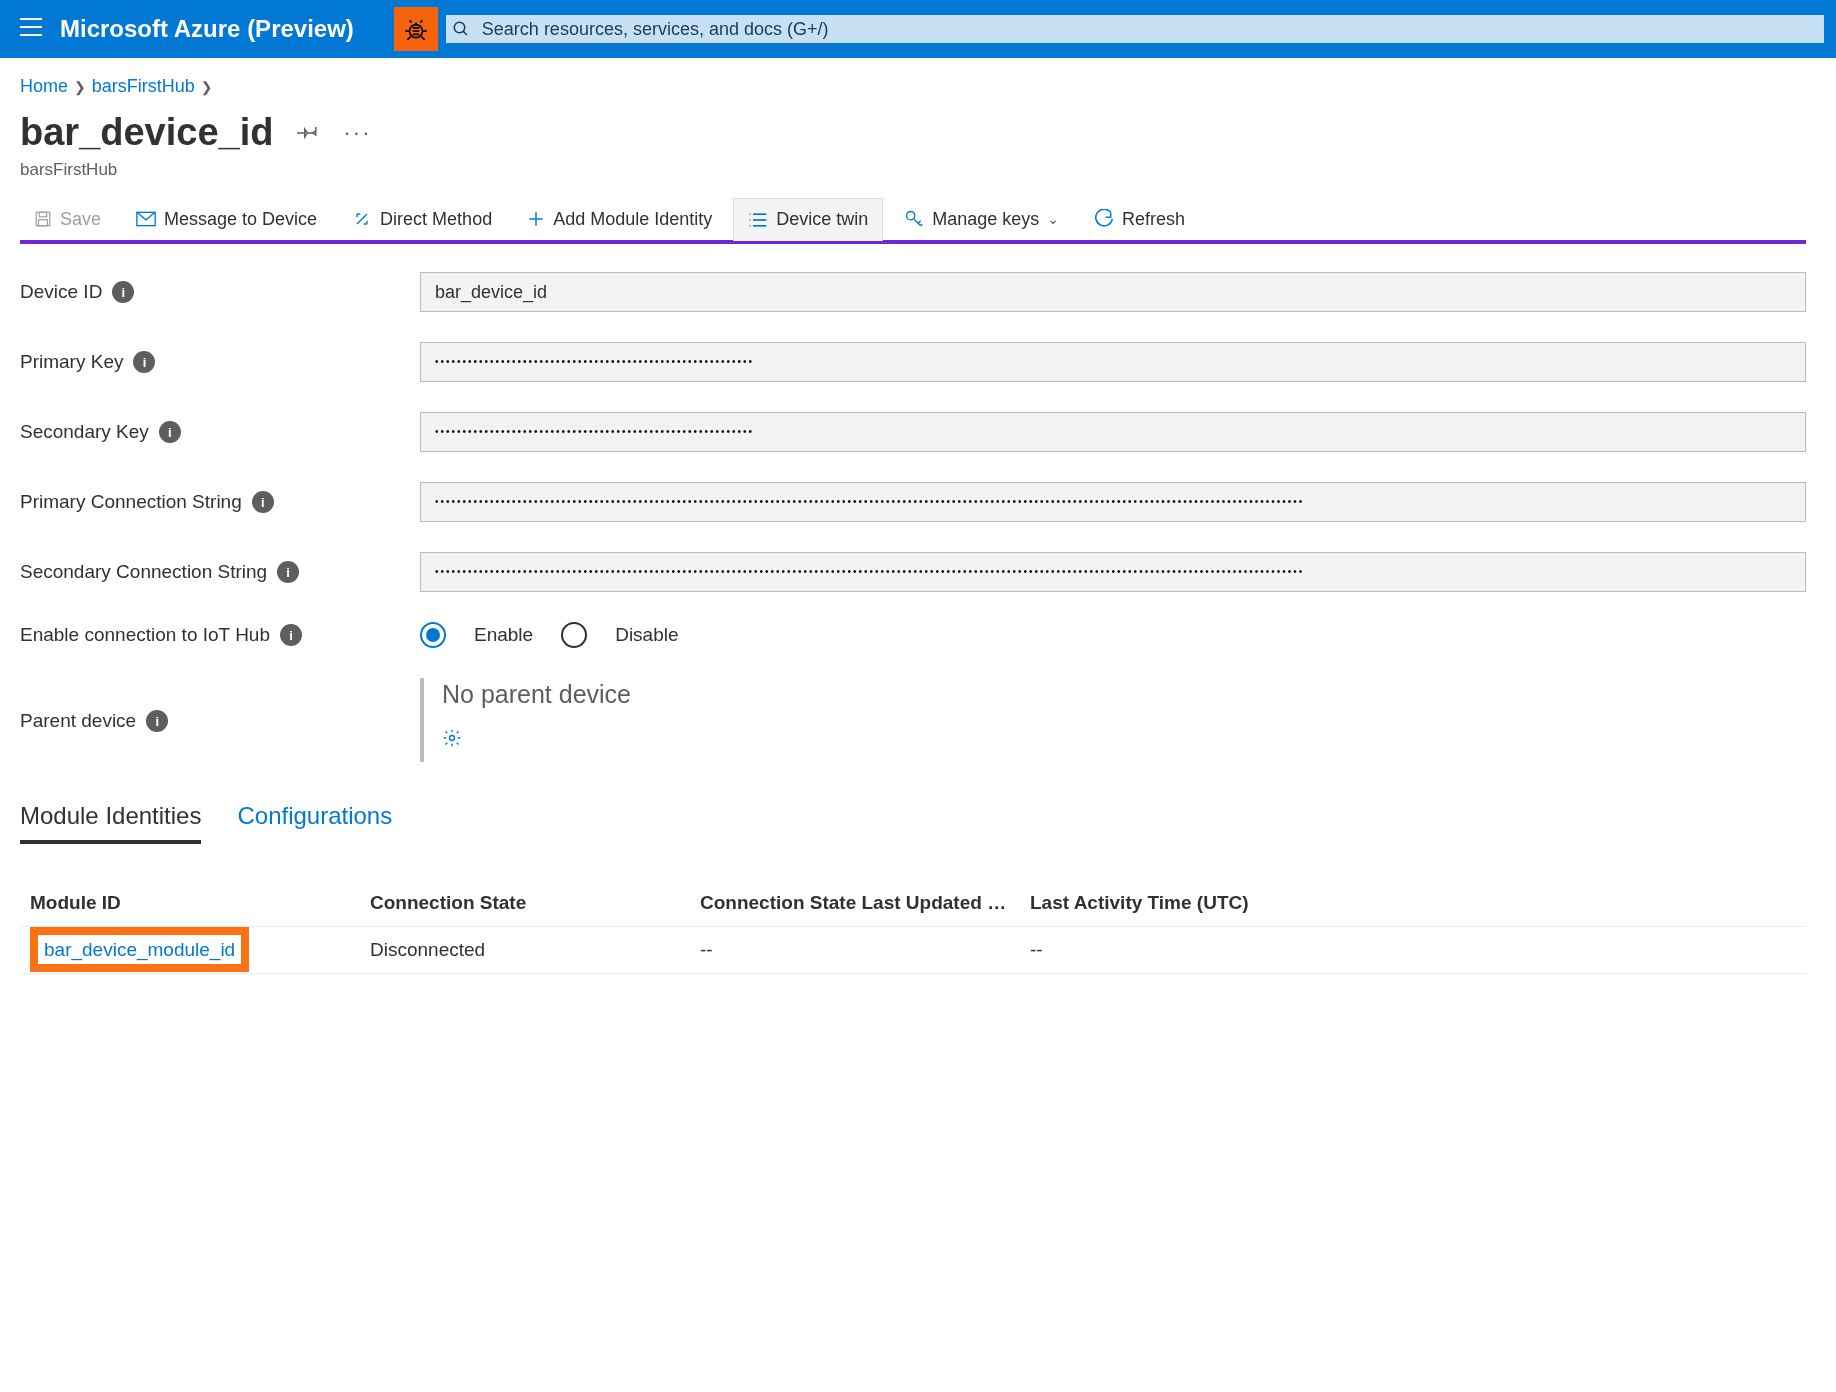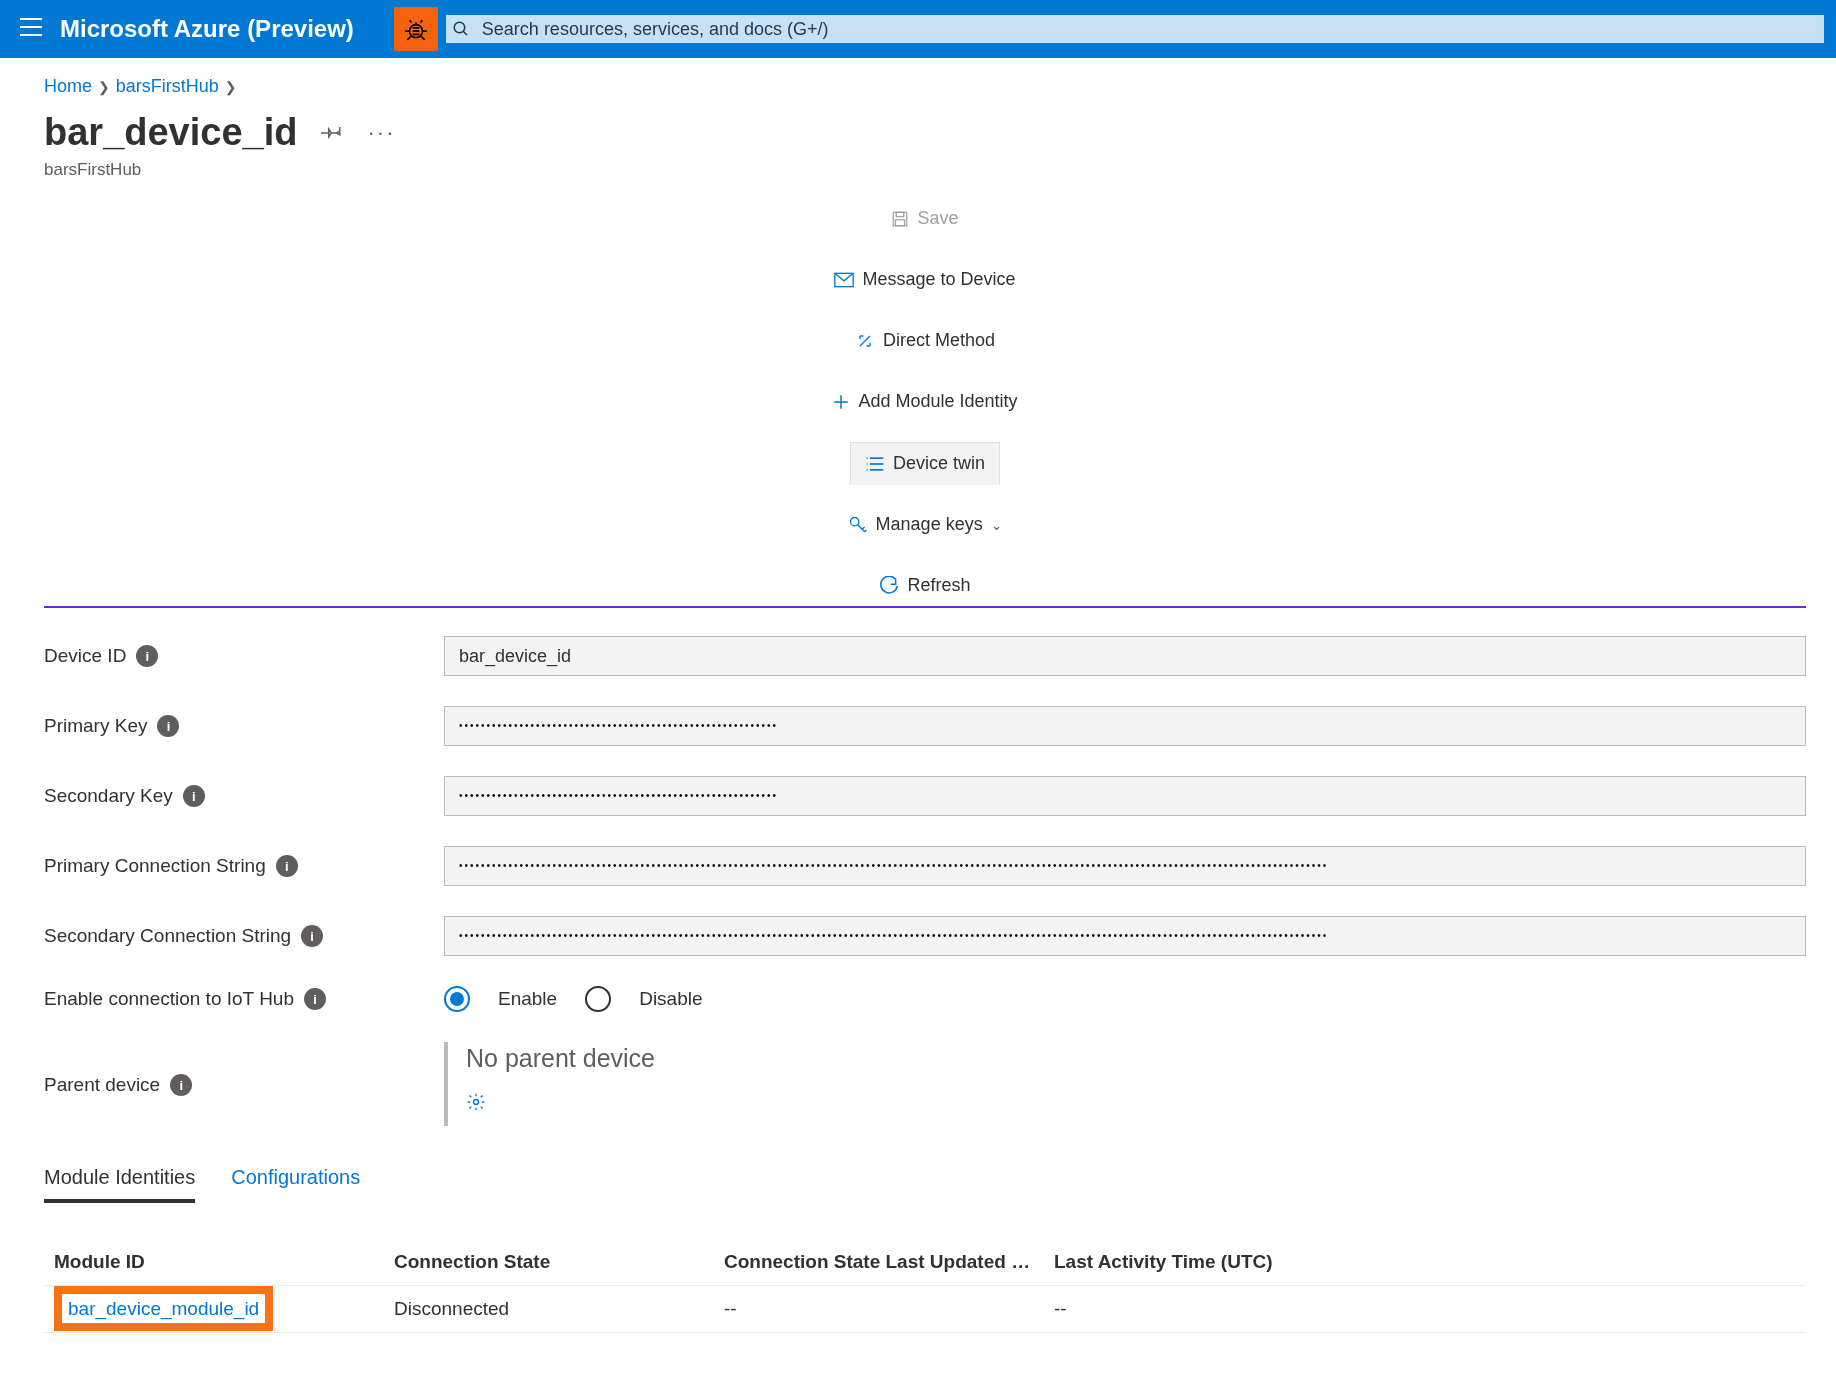--- a/index.html
+++ b/index.html
@@ -8,29 +8,29 @@
     
     .topbar { background: #0078d4; height: 58px; display: flex; align-items: center; padding: 0 12px; }
     .hamburger { color: #fff; margin: 0 18px 0 8px; cursor: pointer; }
     .brand { color: #fff; font-size: 24px; font-weight: 600; white-space: nowrap; margin-right: 40px; }
     .bug-badge { background: #f7630c; width: 44px; height: 44px; display: flex; align-items: center; justify-content: center; margin-right: 8px; }
     .searchbar { flex: 1; background: #c7e0f4; height: 28px; display: flex; align-items: center; padding: 0 6px; }
     .searchbar input { flex: 1; border: 0; background: transparent; outline: 0; font-size: 18px; color: #1b3a57; }
     .searchbar input::placeholder { color: #1b3a57; }
 
     
-    .content { padding: 18px 30px 0 44px; }
+    .content { padding: 18px 30px 0 20px; }
     .breadcrumb { font-size: 18px; display: flex; align-items: center; gap: 6px; color: #0078d4; }
     .breadcrumb .chev { color: #605e5c; font-size: 14px; }
     .titlebar { display: flex; align-items: center; gap: 24px; margin-top: 14px; }
     .page-title { font-size: 38px; font-weight: 600; color: #323130; }
     .subtitle { font-size: 17px; color: #605e5c; margin-top: 6px; }
 
     
-    .toolbar { display: flex; align-items: center; gap: 20px; margin-top: 18px; border-bottom: 2px solid #6d28d9; padding-bottom: 0; flex-direction: column; }
+    .toolbar { display: flex; align-items: center; gap: 7px; margin-top: 18px; border-bottom: 4px solid #6d28d9; padding-bottom: 0; }
     .tb-item { display: flex; align-items: center; gap: 8px; padding: 10px 14px; font-size: 18px; color: #323130; cursor: pointer; white-space: nowrap; }
     .tb-item.disabled { color: #a19f9d; cursor: default; }
     .tb-item.active { background:#f3f3f3; border:1px solid #e1dfdd; border-bottom:1px solid #f3f3f3; margin-bottom:-1px; }
     .tb-ico { color: #0078d4; display:inline-flex; align-items:center; }
     .tb-item.disabled .tb-ico { color:#a19f9d; }
 
     
     .form { margin-top: 28px; }
     .row { display: flex; align-items: center; margin-bottom: 30px; }
     .row .label { width: 400px; font-size: 19px; display: flex; align-items: center; gap: 10px; }
@@ -39,21 +39,21 @@
     .row input.masked { flex: 1; height: 40px; padding: 0 14px; background: #f3f3f3; border: 1px solid #bbb; letter-spacing: 2px; font-size: 10px; line-height:40px; overflow:hidden; white-space:nowrap; }
     .radio-group { display: flex; align-items: center; gap: 28px; }
     .radio { display: flex; align-items: center; gap: 28px; font-size: 19px; }
     .radio .outer { width: 26px; height: 26px; border: 2px solid #323130; border-radius: 50%; display: inline-flex; align-items: center; justify-content: center; }
     .radio.selected .outer { border-color: #0078d4; }
     .radio.selected .inner { width: 14px; height: 14px; border-radius: 50%; background: #0078d4; }
     .parent-block { border-left: 4px solid #bbb; padding: 2px 0 8px 18px; color: #605e5c; font-size: 25px; }
     .gear-under { margin-top: 16px; color: #0078d4; }
 
     
-    .tabs { display: flex; gap: 36px; margin-top: 40px; font-size: 20px; }
+    .tabs { display: flex; gap: 36px; margin-top: 40px; font-size: 24px; }
     .tab { padding-bottom: 10px; cursor: pointer; }
     .tab.active { border-bottom: 4px solid #323130; font-weight: 400; }
     .tab:not(.active){ color: #0078d4; }
 
     
     .table { margin-top: 36px; width: 100%; }
     .table-head, .table-row { display: grid; grid-template-columns: 340px 330px 330px 1fr; padding: 12px 10px; }
     .table-head { font-weight: 600; font-size: 19px; border-bottom: 1px solid #edebe9; }
     .table-row { font-size: 19px; border-bottom: 1px solid #edebe9; align-items: center; }
     .module-link { color: #0078d4; cursor: pointer; width: fit-content; }

